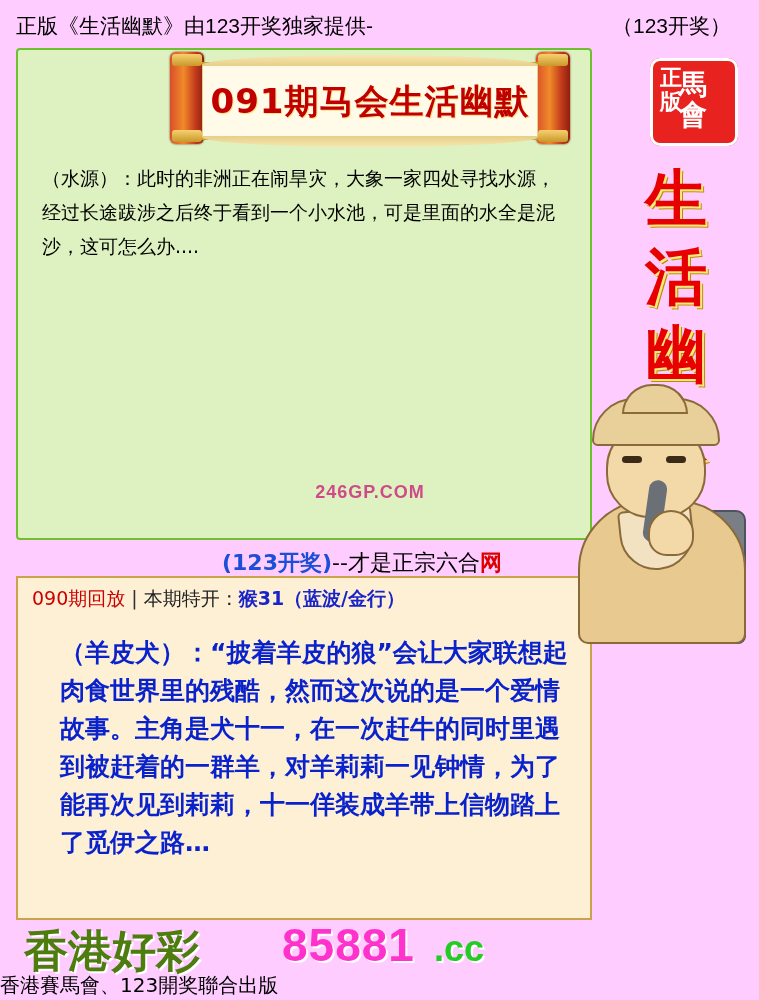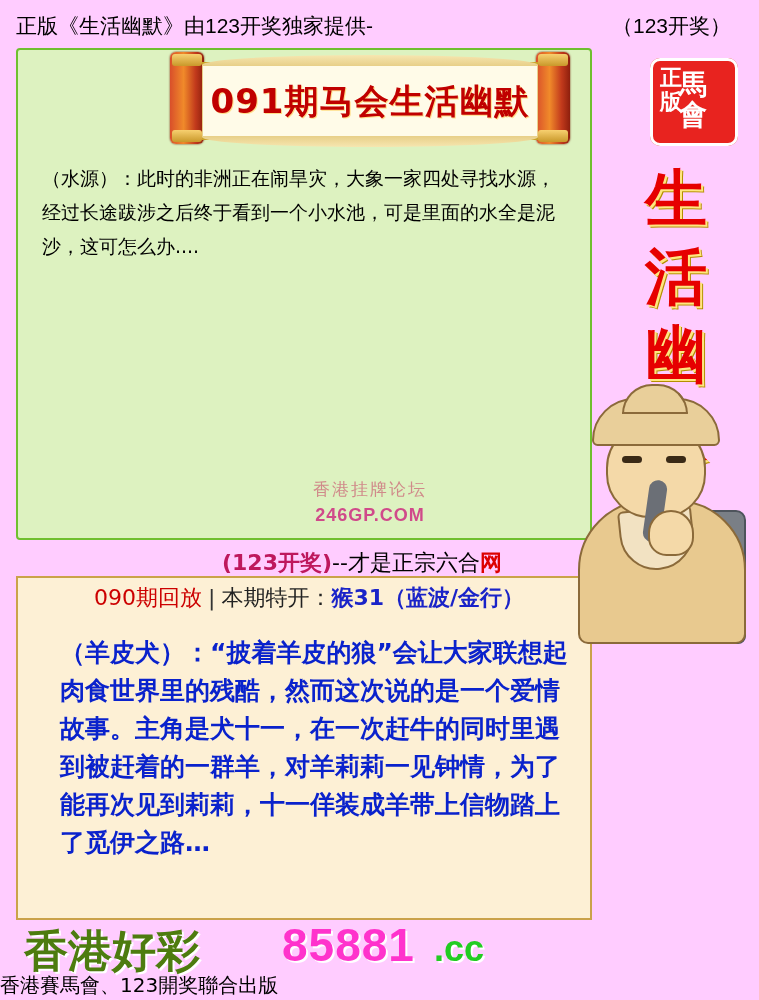--- a/index.html
+++ b/index.html
@@ -167,21 +167,21 @@
 
   
   .mid-line {
     position: absolute;
     left: 222px;
     top: 548px;
     font-size: 22px;
     white-space: nowrap;
     font-family: "DejaVu Sans", sans-serif;
   }
-  .mid-line .blue { color: #be185d; font-weight: bold; }
+  .mid-line .blue { color: #1d4ed8; font-weight: bold; }
   .mid-line .black { color: #000000; }
   .mid-line .red { color: #dd0000; font-weight: bold; }
 
   
   .beige-panel {
     position: absolute;
     left: 16px;
     top: 576px;
     width: 576px;
     height: 344px;
@@ -189,24 +189,23 @@
     border: 2px solid #caa24a;
     box-sizing: border-box;
   }
   .replay-bar {
     position: absolute;
     left: 16px;
     top: 580px;
     width: 570px;
     height: 36px;
     line-height: 36px;
-    font-size: 22px;
+    font-size: 19px;
     white-space: nowrap;
     font-family: "DejaVu Sans", sans-serif;
-    text-align: center;
   }
   .replay-bar .seg-red { color: #cc0000; padding-left: 16px; }
   .replay-bar .sep { color: #333333; padding: 0 6px; }
   .replay-bar .seg-dark { color: #222222; }
   .replay-bar .seg-blue { color: #1a23c8; font-weight: bold; }
 
   .poem-text {
     position: absolute;
     left: 60px;
     top: 634px;
@@ -430,21 +429,20 @@
     <div class="roller-cap bottom"></div>
   </div>
   <div class="scroll-body">
     <div class="scroll-title">091期马会生活幽默</div>
   </div>
 </div>
 
 <div class="story-text">（水源）：此时的非洲正在闹旱灾，大象一家四处寻找水源，经过长途跋涉之后终于看到一个小水池，可是里面的水全是泥沙，这可怎么办....</div>
 
 <div class="watermark">
-  <div class="wm1">香港挂牌论坛</div>
   <div class="wm2">246GP.COM</div>
 </div>
 
 <div class="mid-line">
   <span class="blue">(123开奖)</span><span class="black">--才是正宗六合</span><span class="red">网</span>
 </div>
 
 <div class="beige-panel"></div>
 
 <div class="replay-bar">

